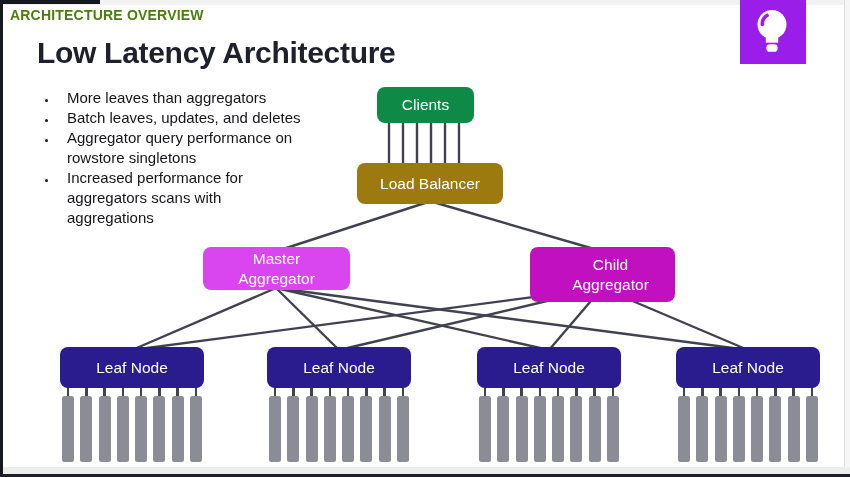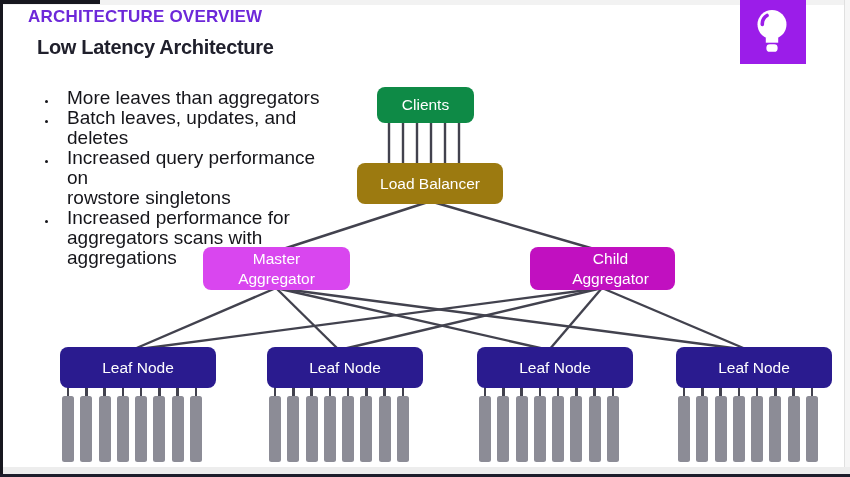--- a/index.html
+++ b/index.html
@@ -19,53 +19,53 @@
   
   .top-strip{position:absolute;left:0;top:0;width:850px;height:5px;background:#f2f2f2;}
   .top-dark{position:absolute;left:0;top:0;width:100px;height:4px;background:#17171f;z-index:6;}
   .left-edge{position:absolute;left:0;top:0;width:3px;height:477px;background:#17171f;z-index:6;}
   .right-gutter{position:absolute;right:0;top:0;width:6px;height:477px;background:#f6f6f6;border-left:1px solid #e0e0e0;}
   .bottom-band{position:absolute;left:0;top:467px;width:850px;height:7px;background:#ededed;}
   .bottom-line{position:absolute;left:0;top:474px;width:850px;height:3px;background:#1d1d2b;z-index:6;}
 
   
   .kicker{
-    position:absolute;left:28px;top:7px;
-    font-size:17px;font-weight:bold;color:#6d28d9;letter-spacing:.2px;
+    position:absolute;left:10px;top:7px;
+    font-size:14px;font-weight:bold;color:#4d7c0f;letter-spacing:.2px;
   }
   .bulb-tile{
     position:absolute;left:740px;top:0;width:66px;height:64px;
     background:var(--tile);display:flex;align-items:center;justify-content:center;z-index:7;
   }
   .page-title{
     position:absolute;left:37px;top:36px;
-    font-size:20px;font-weight:bold;color:#20202c;letter-spacing:-.3px;
+    font-size:30px;font-weight:bold;color:#20202c;letter-spacing:-.3px;
   }
 
   
   .bullets{
     position:absolute;left:38px;top:88px;width:300px;
-    font-size:19px;color:#15151a;line-height:20px;
+    font-size:15px;color:#15151a;line-height:20px;
     list-style:disc outside;padding-left:20px;
   }
   .bullets li{padding-left:9px;white-space:pre-line;}
   .bullets li::marker{font-size:11px;color:#15151a;}
 
   
   .connections{position:absolute;left:0;top:0;width:850px;height:477px;pointer-events:none;}
   .node{
     position:absolute;border-radius:8px;color:#ffffff;
     display:flex;align-items:center;justify-content:center;text-align:center;
     font-size:15.5px;line-height:1.25;white-space:pre-line;z-index:3;
   }
   .node.clients{left:377px;top:87px;width:97px;height:36px;background:#0e8a46;}
   .node.lb{left:357px;top:163px;width:146px;height:41px;background:#9c7a10;}
   .node.master{left:203px;top:247px;width:147px;height:43px;background:#8b13d8;}
-  .node.child{left:530px;top:247px;width:145px;height:43px;background:#c110c0;padding-left:16px;}
-  .node.leaf{top:347px;width:156px;height:41px;background:#2a1b8f;}
+  .node.child{left:530px;top:247px;width:145px;height:55px;background:#c110c0;padding-left:16px;}
+  .node.leaf{top:347px;width:144px;height:41px;background:#2a1b8f;}
   .rack{
     position:absolute;top:387px;width:140px;height:76px;
     display:flex;justify-content:space-between;z-index:2;
   }
   .bar-unit{display:flex;flex-direction:column;align-items:center;}
   .bar-unit i{display:block;}
   .stub{width:2.5px;height:9px;background:var(--conn);}
   .bar{width:12px;height:66px;background:var(--bar);border-radius:2.5px;}
 </style>
 </head>
@@ -88,21 +88,21 @@
         <rect x="26.4" y="46.2" width="11.2" height="7.6" rx="3.4" fill="#ffffff"></rect>
       </svg>
     </span>
   </div>
 
   <h1 class="page-title">Low Latency Architecture</h1>
 
   <ul class="bullets">
       <li>More leaves than aggregators</li>
       <li>Batch leaves, updates, and deletes</li>
-      <li>Increased query performance on
+      <li>Aggregator query performance on
 rowstore singletons</li>
       <li>Increased performance for
 aggregators scans with
 aggregations</li>
     </ul>
 
   <svg class="connections">
       <line x1="389" y1="120" x2="389" y2="166" stroke="#42424e" stroke-width="2.4"></line>
       <line x1="403" y1="120" x2="403" y2="166" stroke="#42424e" stroke-width="2.4"></line>
       <line x1="417" y1="120" x2="417" y2="166" stroke="#42424e" stroke-width="2.4"></line>

